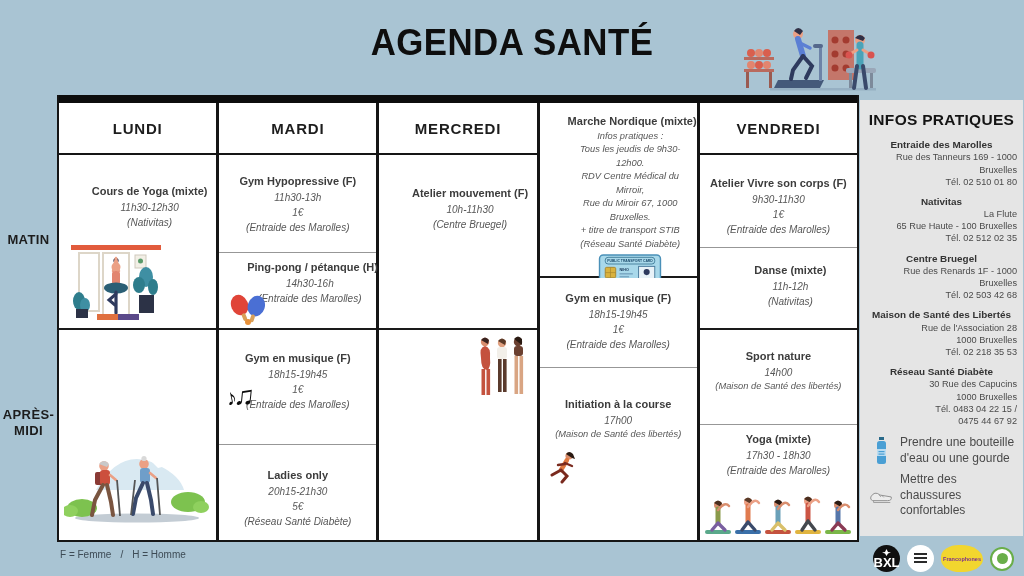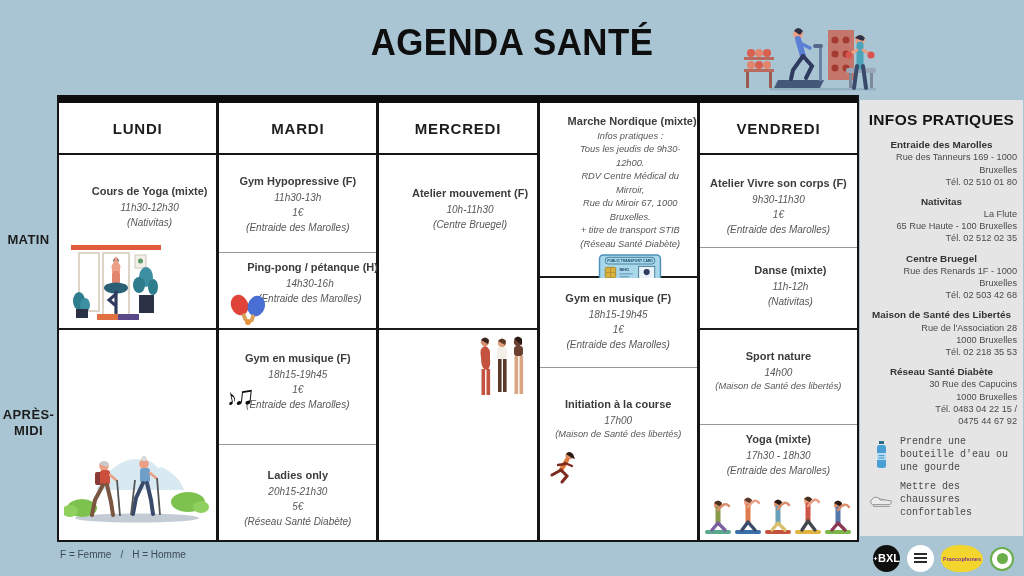--- a/index.html
+++ b/index.html
@@ -49,27 +49,27 @@
 
   
   .sidebar{position:absolute;left:860px;top:100px;width:163px;height:436px;background:#e5e5e5;box-sizing:border-box;padding:11px 6px 4px;text-align:center;}
   .sb-title{font-size:15.5px;font-weight:bold;color:#141414;letter-spacing:.3px;margin-bottom:9px;}
   .contact{margin-bottom:7px;}
   .c-name{font-size:9.9px;font-weight:bold;color:#333;line-height:1.35;white-space:nowrap;}
   .c-line{font-size:9.2px;color:#4a4a4a;line-height:1.32;text-align:right;}
   .tips{margin-top:8px;text-align:left;padding:0 2px;}
   .tip{display:flex;align-items:center;gap:6px;margin-bottom:6px;}
   .tip-icon{width:26px;flex:none;display:flex;justify-content:center;align-items:center;}
-  .tip-text{font-size:10px;color:#4a4a4a;line-height:1.3;font-family:Liberation Mono, monospace;}
+  .tip-text{font-size:12px;color:#4a4a4a;line-height:1.3;}
 
   
   .legend{position:absolute;left:60px;top:549px;font-size:10px;color:#3d4b55;}
   .legend span{margin-right:9px;}
   .logos{position:absolute;right:10px;bottom:4px;display:flex;align-items:center;gap:7px;}
-  .logo-bxl{width:27px;height:27px;border-radius:50%;background:#0f0f0f;color:#fff;display:flex;flex-direction:row;align-items:center;justify-content:center;font-size:11px;font-weight:bold;line-height:1;}
+  .logo-bxl{width:27px;height:27px;border-radius:50%;background:#0f0f0f;color:#fff;display:flex;flex-direction:column;align-items:center;justify-content:center;font-size:13px;font-weight:bold;line-height:1;}
   .logo-ville{width:27px;height:27px;border-radius:50%;background:#fff;display:flex;align-items:center;justify-content:center;}
   .ville-lines{width:13px;height:11px;background:repeating-linear-gradient(#2a2a2a 0 2px,#fff 2px 4px);}
   .logo-franco{width:42px;height:27px;background:#f2d62e;border-radius:45% 55% 50% 48%;display:flex;align-items:center;justify-content:center;font-size:5.5px;color:#7c2f8e;font-weight:bold;}
   .logo-green{width:24px;height:24px;border-radius:50%;background:#fff;border:2px solid #69ae49;box-sizing:border-box;display:flex;align-items:center;justify-content:center;}
   .logo-green i{width:11px;height:11px;border-radius:50%;background:#69ae49;display:block;}
 </style>
 </head>
 <body>
 
 <div class="page">

